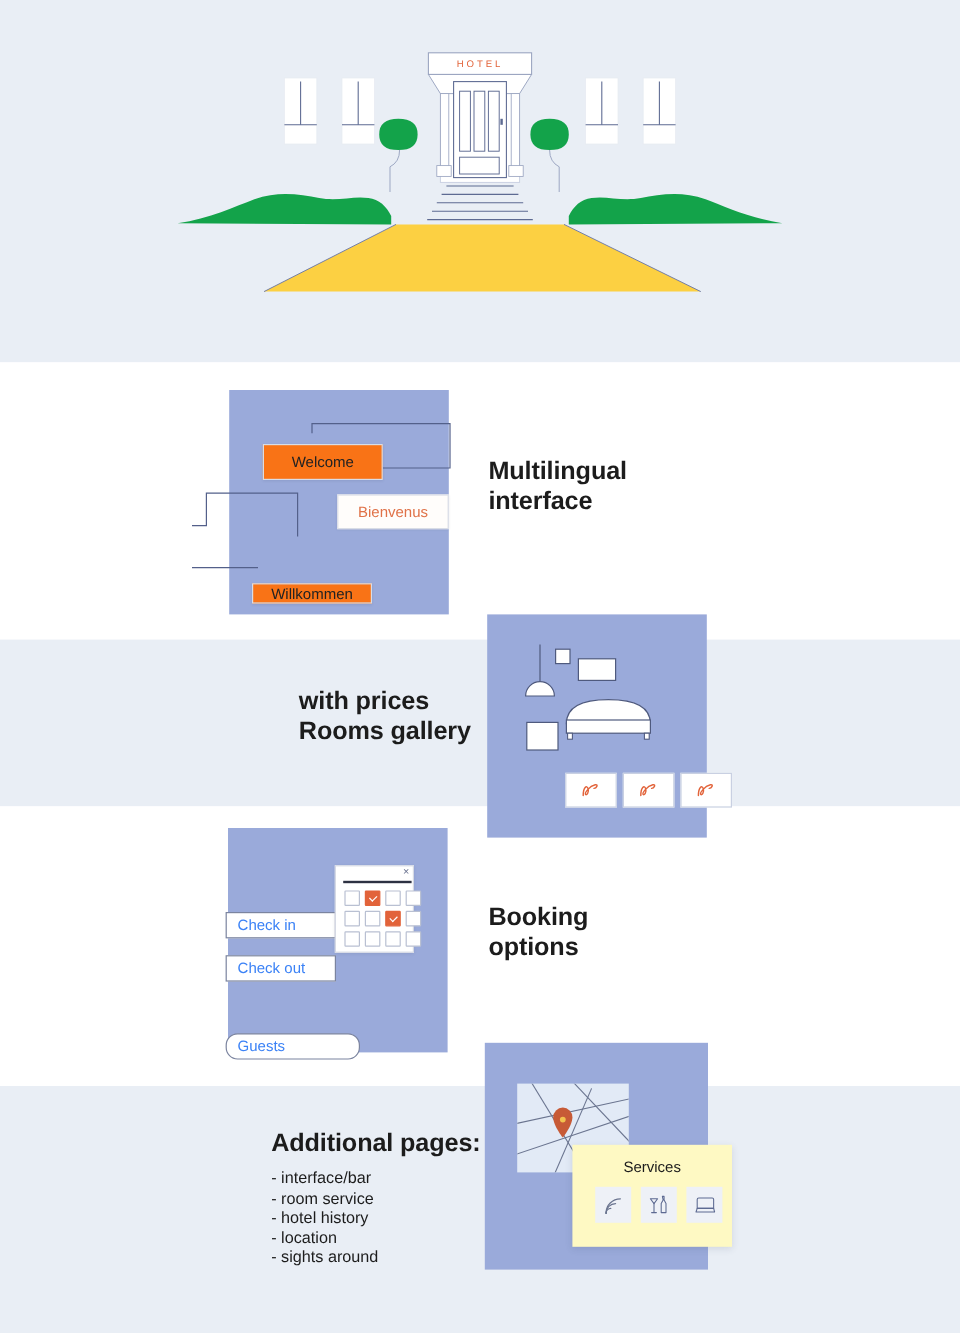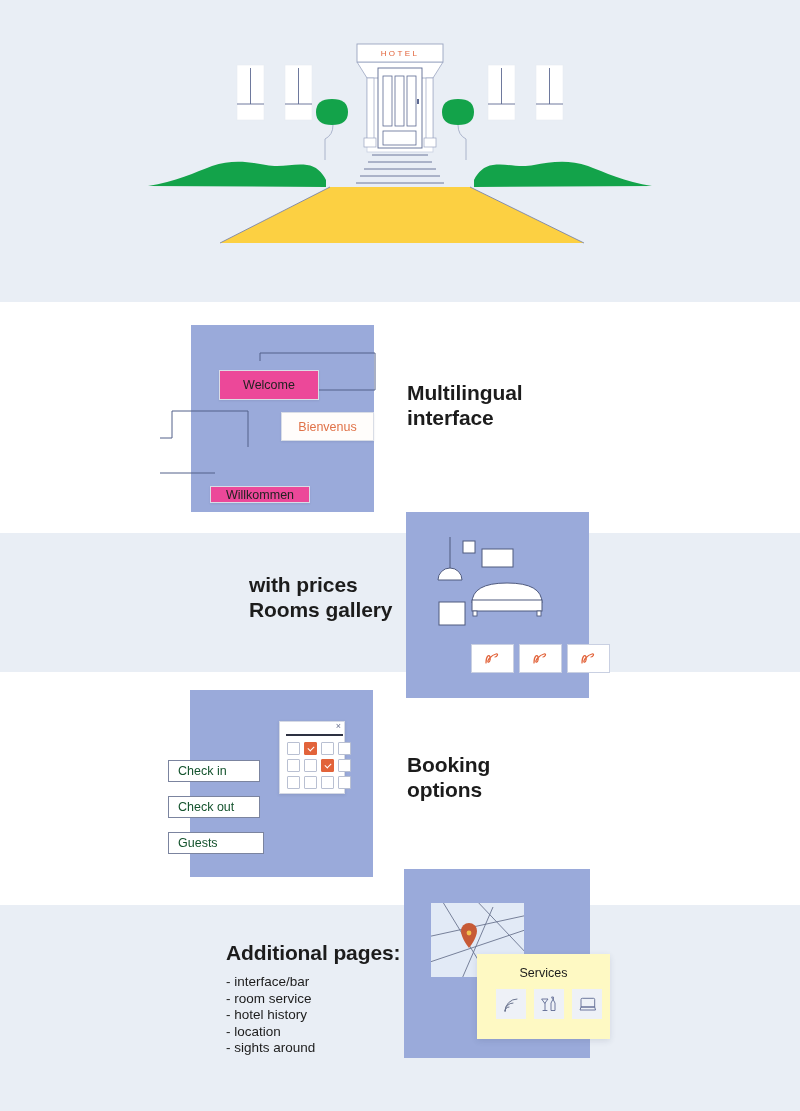--- a/index.html
+++ b/index.html
@@ -31,42 +31,43 @@
     font-size: 21px;
     font-weight: 700;
     line-height: 1.17;
     color: #1c1c1c;
     letter-spacing: -0.1px;
   }
 
   
   .langbox {
     position: absolute;
-    background: #ec4899;
+    background: #f97316;
     border: 1px solid #d9dde6;
     display: flex; align-items: center; justify-content: center;
     font-size: 12.5px;
     color: #222;
     box-shadow: 0 1px 2px rgba(40,50,80,.10);
   }
   .langbox.accent { background: #fffdfb; color: #e07248; }
   .pricecard {
     position: absolute; background: #ffffff; border: 1px solid #c9d0e2;
     display:flex; align-items:center; justify-content:center;
   }
 
   
   .field {
     position: absolute;
     background: #ffffff;
     border: 1px solid #7b849f;
     display: flex; align-items: center;
     padding-left: 9px;
     font-size: 12.5px;
-    color: #14532d;
+    color: #3b82f6;
+    margin-left: 20px;
   }
 
   
   .calendar {
     position: absolute;
     background: #ffffff;
     border: 1px solid #d5d9e4;
     box-shadow: 0 1px 3px rgba(40,50,80,.14);
   }
   .cal-close {
@@ -245,21 +246,21 @@
   </div>
 
   <div class="panel" style="left:190px; top:690px; width:183px; height:187px;"></div>
 
   <div class="field" style="left:168px; top:760px; width:92px; height:22px;">
     <span>Check in</span>
   </div>
   <div class="field" style="left:168px; top:796px; width:92px; height:22px;">
     <span>Check out</span>
   </div>
-  <div class="field" style="left:168px; top:832px; width:96px; height:22px;">
+  <div class="field" style="left:168px; top:861px; width:112px; height:22px;border-radius:10px;">
     <span>Guests</span>
   </div>
 
   <div class="calendar" style="left:279px; top:721px; width:66px; height:73px;">
     <span class="cal-close">×</span>
     <div class="cal-rule"></div>
     <div class="cal-grid">
       <div class="cal-cell"></div>
       <div class="cal-cell on"></div>
       <div class="cal-cell"></div>

